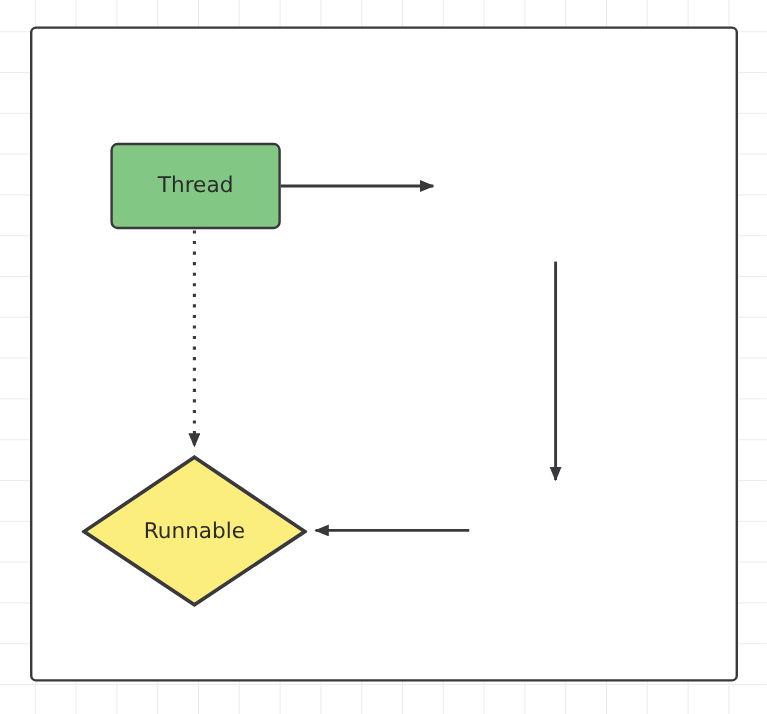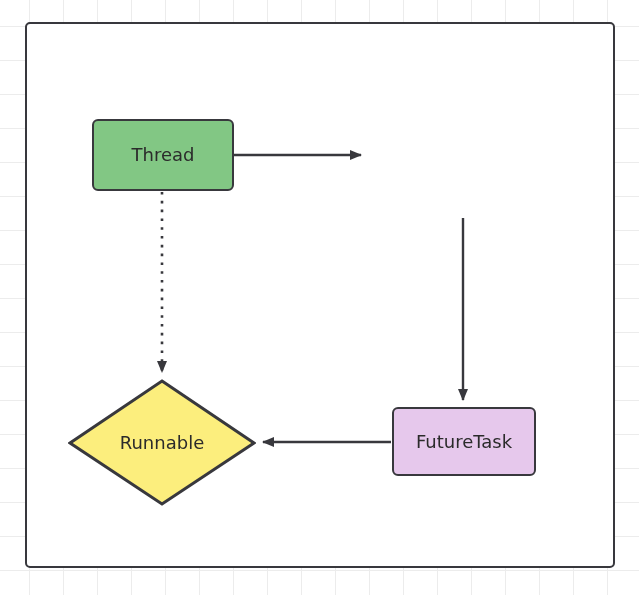--- a/index.html
+++ b/index.html
@@ -114,23 +114,20 @@
     <line x1="391" y1="442" x2="263" y2="442" stroke="#38383d" stroke-width="2.4" marker-end="url(#arrowLeft)"></line>
 
     <line x1="162" y1="192" x2="162" y2="372" stroke="#38383d" stroke-width="2.6" stroke-linecap="butt" stroke-dasharray="2.6 6.2" marker-end="url(#arrowDotted)"></line>
   </svg>
 
   <div class="node node-rect" id="node-thread" style="background:#82c784;">
     <span class="node-label">Thread</span>
   </div>
 
 
-  <div class="node node-rect" id="node-futuretask" style="background:#e6c8ec;">
-    <span class="node-label">FutureTask</span>
-  </div>
 
   <div class="node node-diamond" id="node-callable">
     <svg width="188" height="127" viewBox="0 0 188 127">
       <polygon points="94,2 186,64 94,125 2,64" fill="#fcee7d" stroke="#38383d" stroke-width="3" stroke-linejoin="miter"></polygon>
     </svg>
     <span class="node-label">Runnable</span>
   </div>
 
 </div>
 

